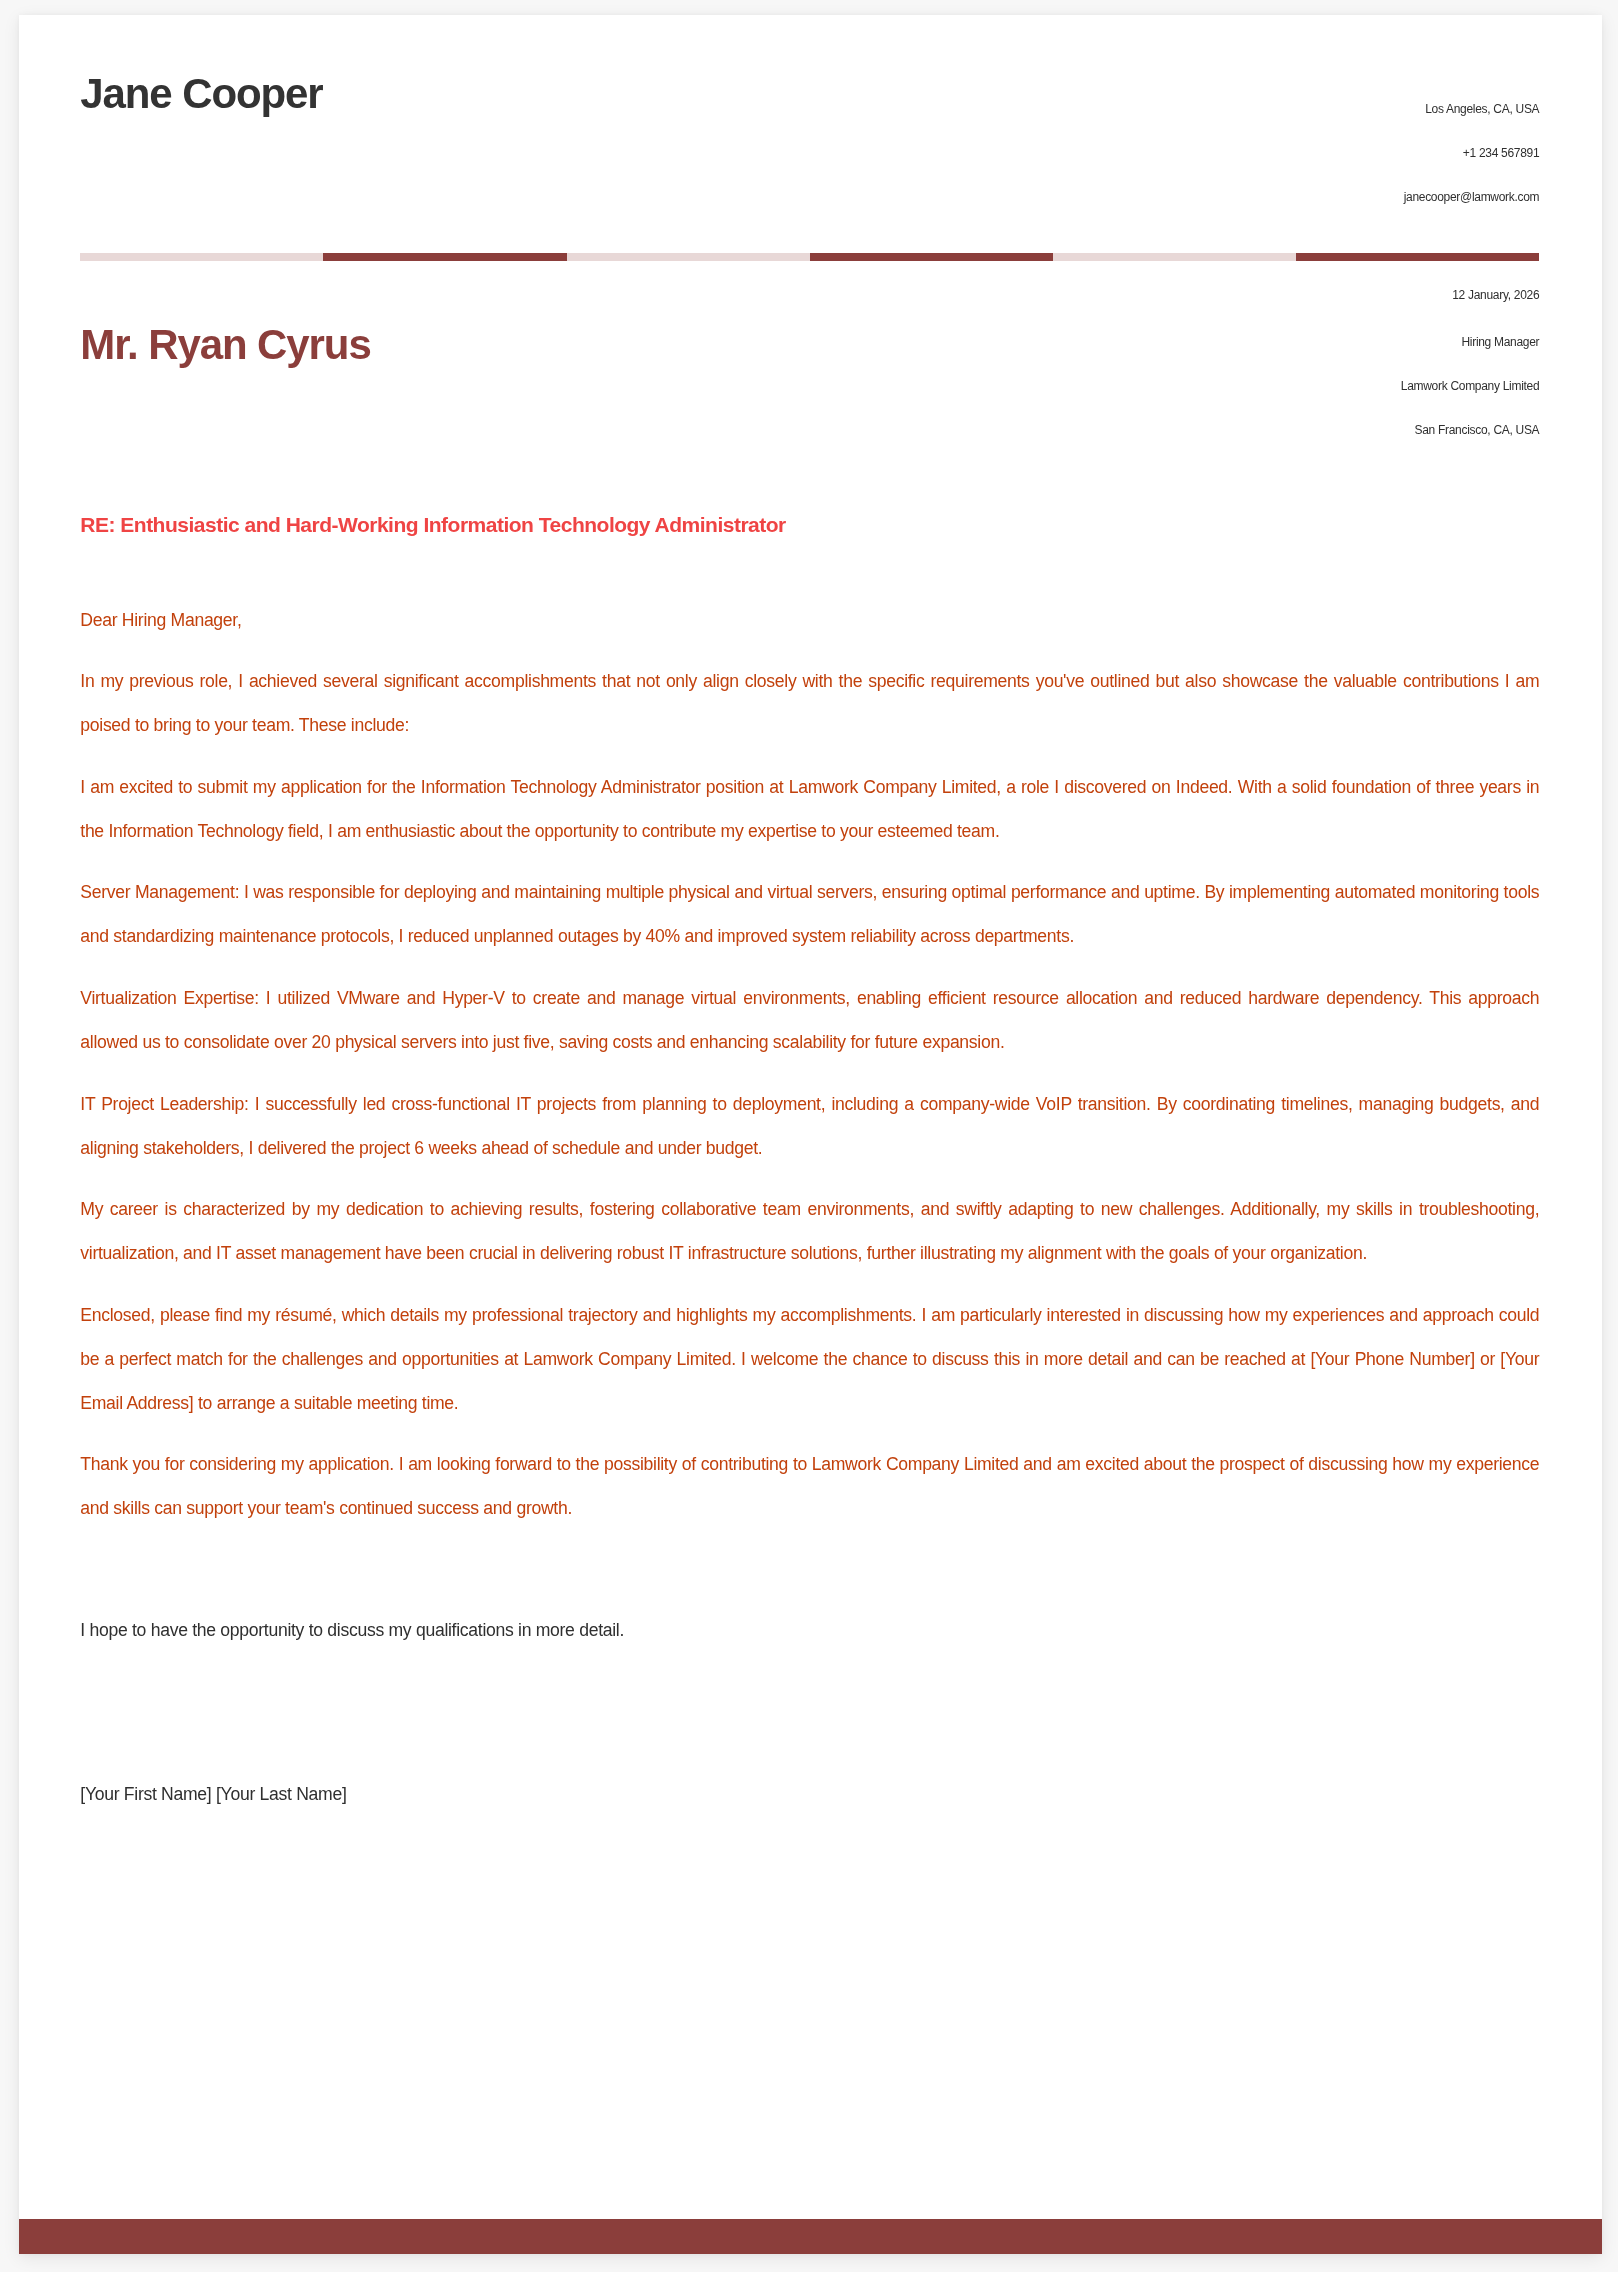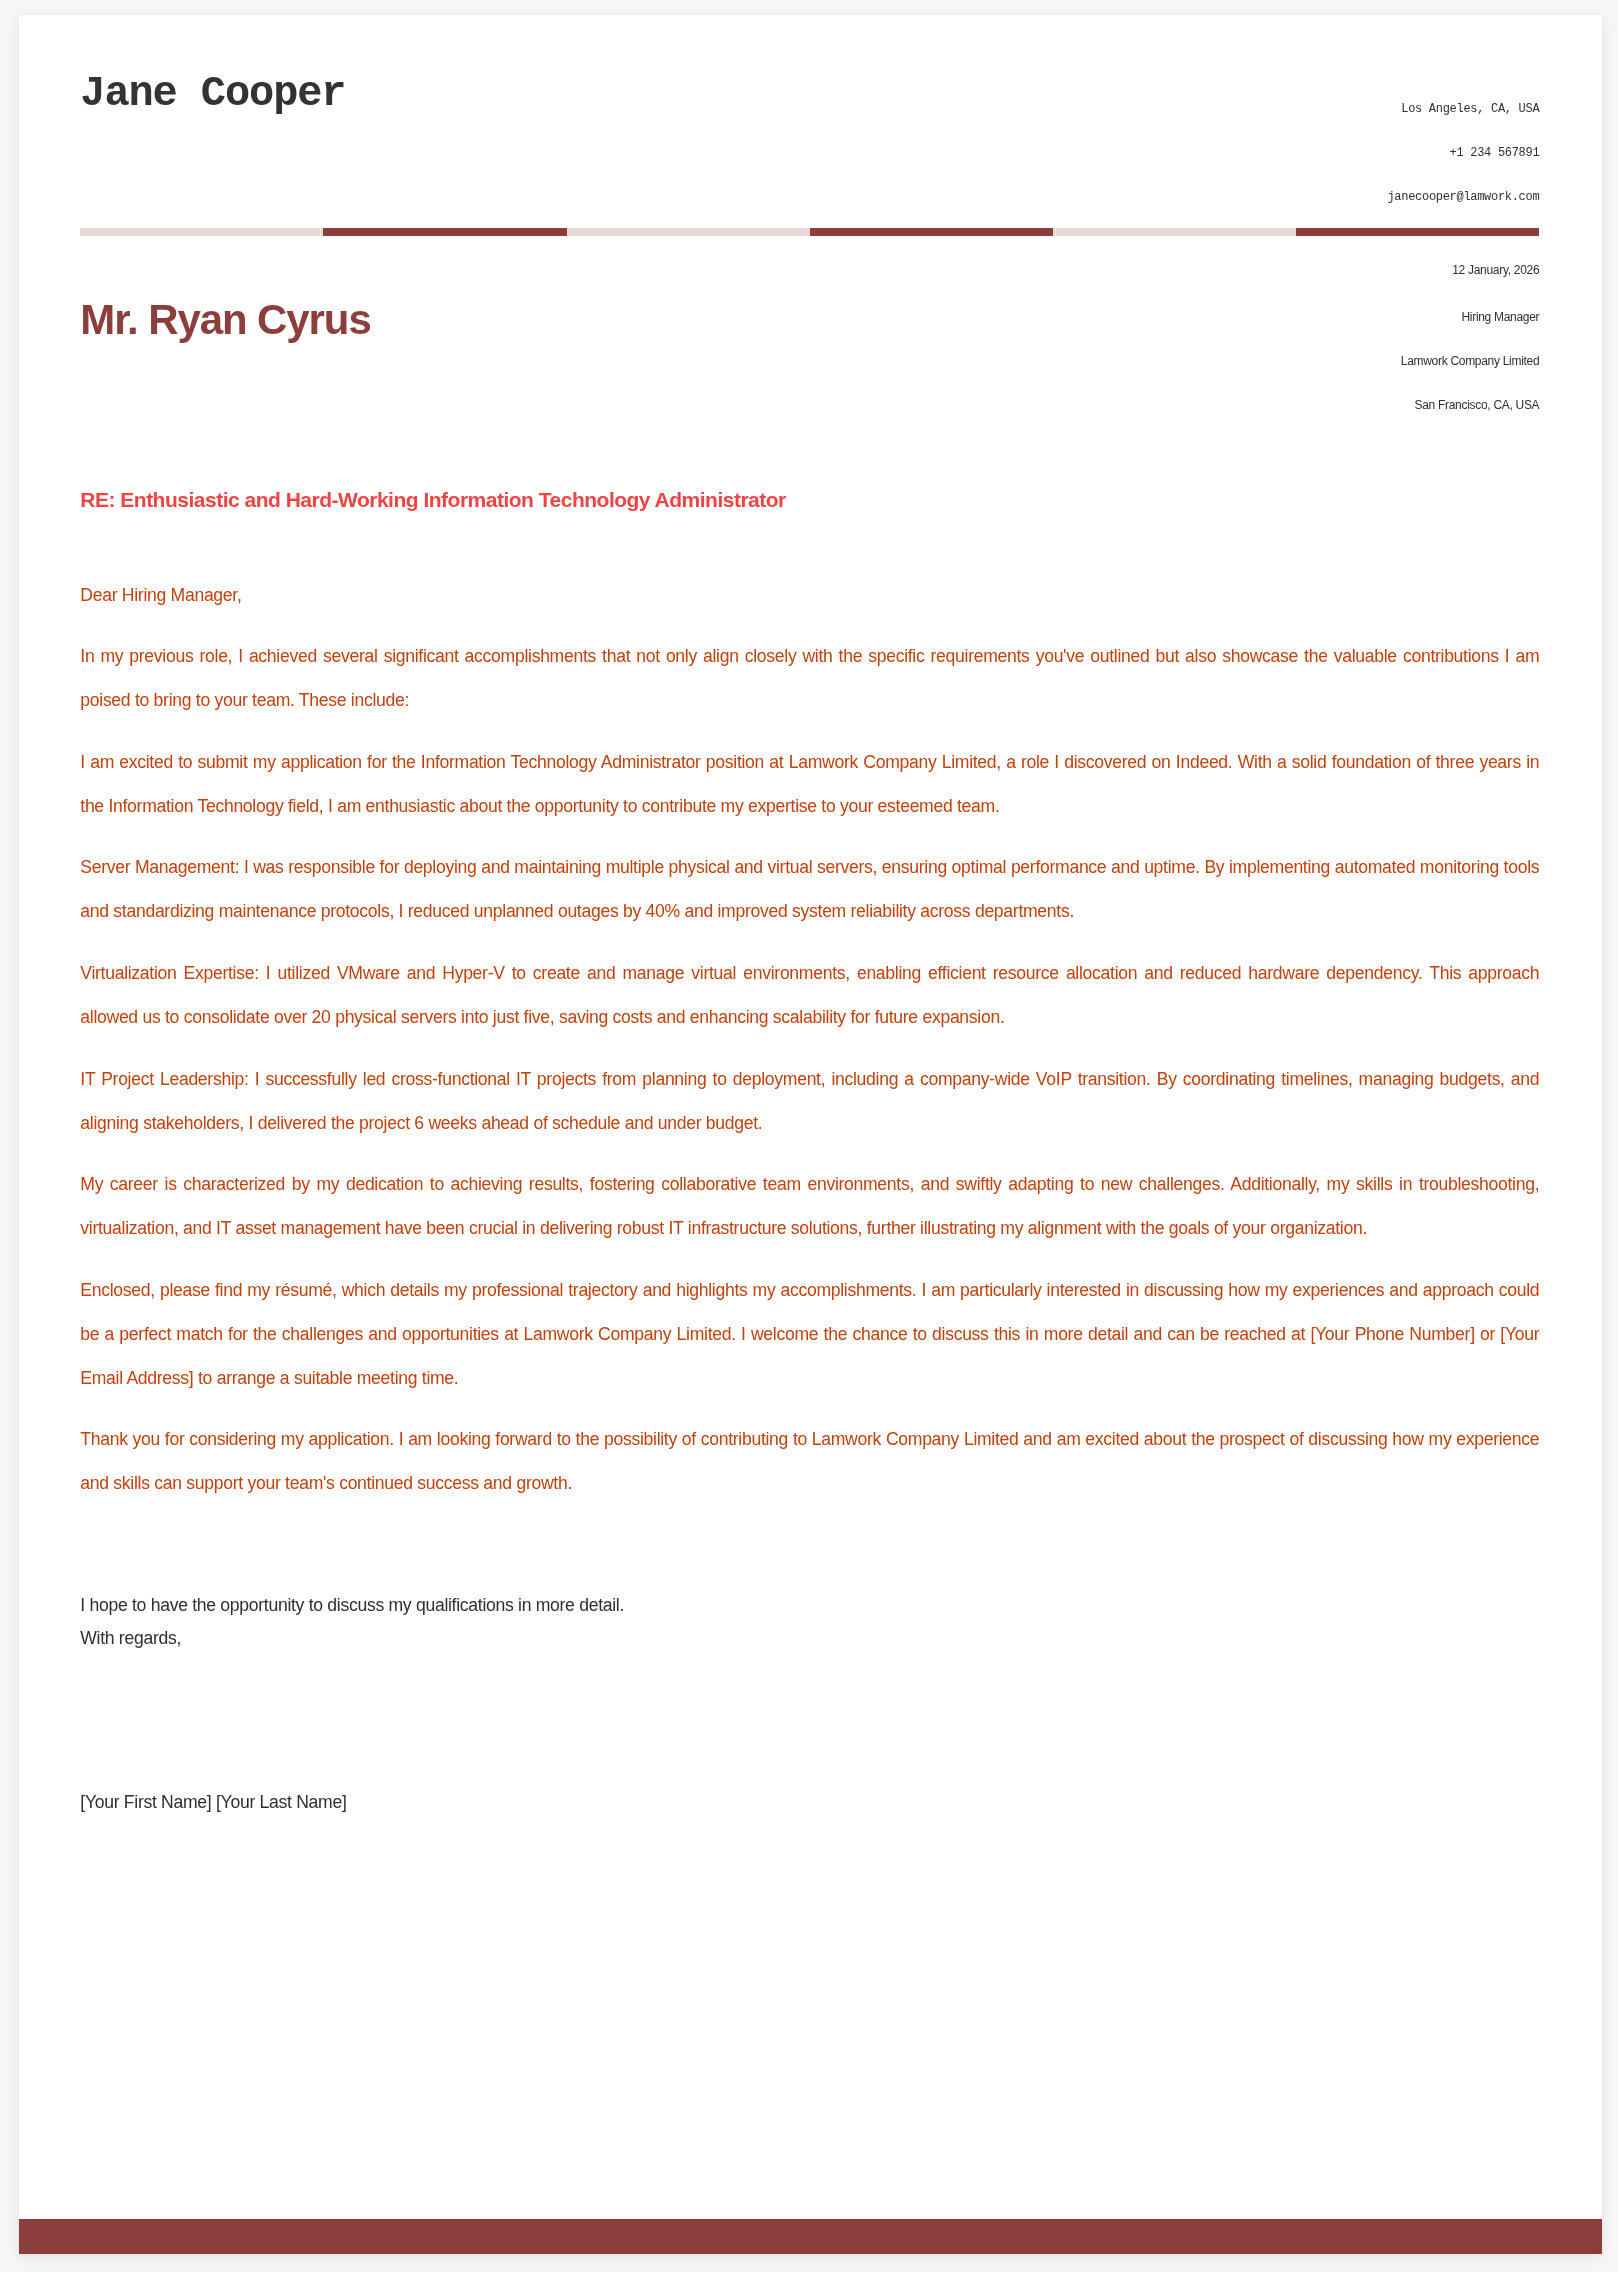--- a/index.html
+++ b/index.html
@@ -22,22 +22,21 @@
     box-shadow: 0 3.5px 16px rgba(0,0,0,0.08), 0 0 5.3px rgba(0,0,0,0.04);
   }
   .inner {
     position: absolute;
     left: 61px;
     right: 63px;
     top: 0;
   }
   .header {
     position: relative;
-    height: 213px;
-    font-family: Liberation Mono, monospace;
+    height: 238px;
   }
   .sender-name {
     position: absolute;
     left: 0;
     top: 58px;
     margin: 0;
     font-size: 42px;
     font-weight: bold;
     letter-spacing: -1.1px;
     color: #333333;
@@ -180,21 +179,20 @@
       <p>Server Management: I was responsible for deploying and maintaining multiple physical and virtual servers, ensuring optimal performance and uptime. By implementing automated monitoring tools and standardizing maintenance protocols, I reduced unplanned outages by 40% and improved system reliability across departments.</p>
       <p>Virtualization Expertise: I utilized VMware and Hyper-V to create and manage virtual environments, enabling efficient resource allocation and reduced hardware dependency. This approach allowed us to consolidate over 20 physical servers into just five, saving costs and enhancing scalability for future expansion.</p>
       <p>IT Project Leadership: I successfully led cross-functional IT projects from planning to deployment, including a company-wide VoIP transition. By coordinating timelines, managing budgets, and aligning stakeholders, I delivered the project 6 weeks ahead of schedule and under budget.</p>
       <p>My career is characterized by my dedication to achieving results, fostering collaborative team environments, and swiftly adapting to new challenges. Additionally, my skills in troubleshooting, virtualization, and IT asset management have been crucial in delivering robust IT infrastructure solutions, further illustrating my alignment with the goals of your organization.</p>
       <p>Enclosed, please find my résumé, which details my professional trajectory and highlights my accomplishments. I am particularly interested in discussing how my experiences and approach could be a perfect match for the challenges and opportunities at Lamwork Company Limited. I welcome the chance to discuss this in more detail and can be reached at [Your Phone Number] or [Your Email Address] to arrange a suitable meeting time.</p>
       <p>Thank you for considering my application. I am looking forward to the possibility of contributing to Lamwork Company Limited and am excited about the prospect of discussing how my experience and skills can support your team's continued success and growth.</p>
     </div>
 
     <div class="closing">
       <div>I hope to have the opportunity to discuss my qualifications in more detail.</div>
-      <div>With regards,</div>
     </div>
 
     <div class="signature">[Your First Name] [Your Last Name]</div>
   </div>
 
   <div class="footer-bar"></div>
 </div>
 
 
 </body></html>

